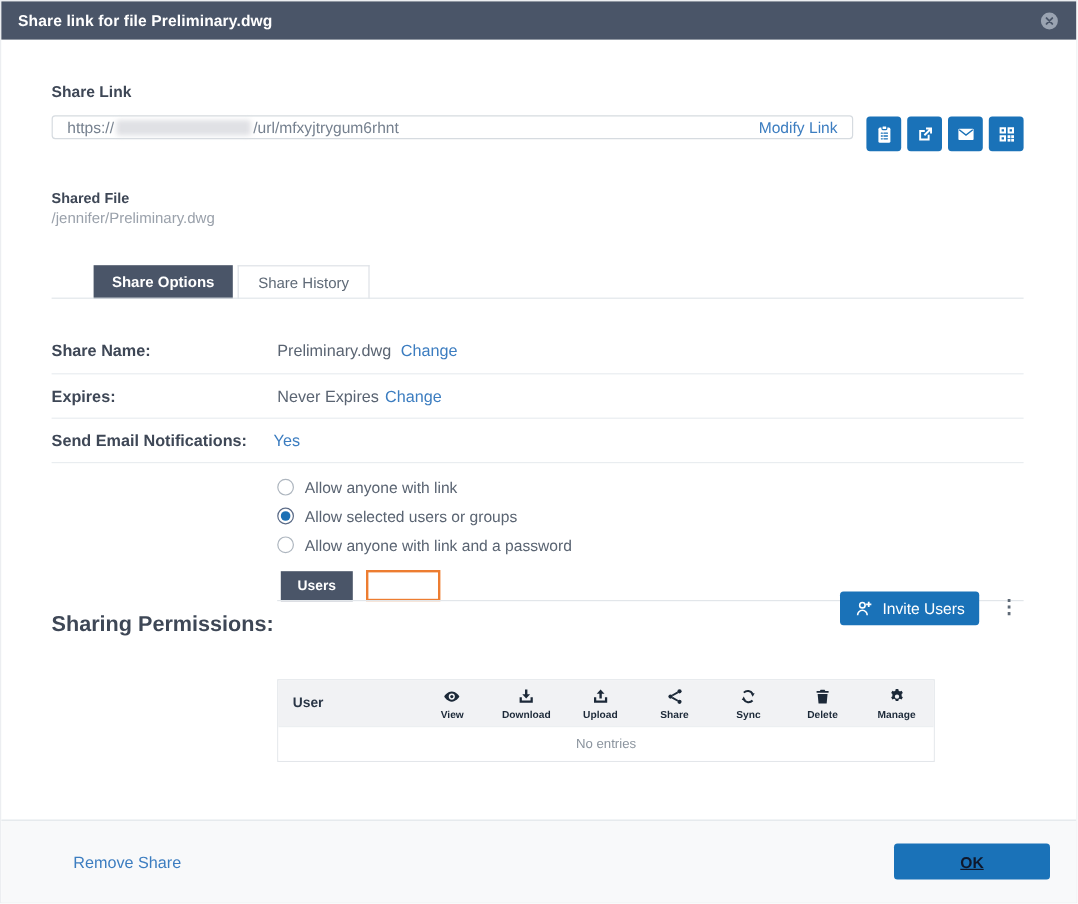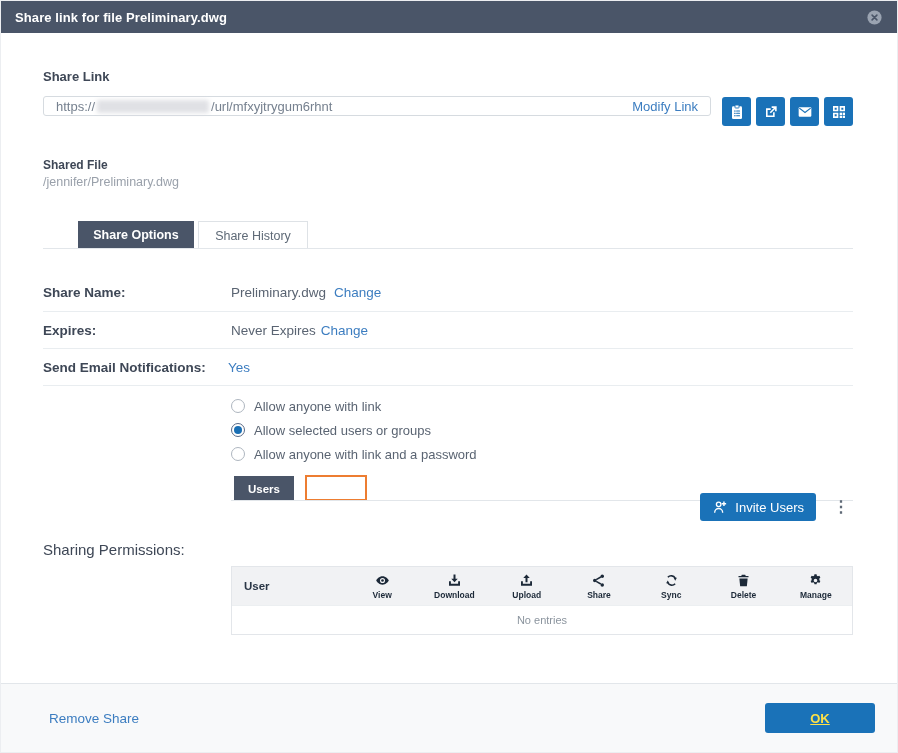--- a/index.html
+++ b/index.html
@@ -50,39 +50,39 @@
   .radio-sel { border-color:#5a6a86; display:flex; align-items:center; justify-content:center; }
   .radio-sel::after { content:""; width:8px; height:8px; border-radius:50%; background:#1a6fb4; }
 
   
   .sel-tabs { position:absolute; left:233px; top:474px; display:flex; align-items:flex-end; }
   .users-tab { width:60px; height:25px; background:#4a5568; color:#fff; font-size:11.5px; font-weight:bold; display:flex; align-items:center; justify-content:center; cursor:pointer; }
   .hl-tab { margin-left:11px; width:62px; height:26px; background:#fff; border:2px solid #ed7d31; cursor:pointer; }
   .sel-underline { position:absolute; left:230px; top:499px; width:622px; height:1px; background:#e2e6ea; }
 
   
-  .perm-label { position:absolute; left:42px; top:509px; font-size:15px; font-weight:normal; color:#3e4756;margin-top:31px; }
+  .perm-label { position:absolute; left:42px; top:509px; font-size:18px; font-weight:bold; color:#3e4756; }
   .invite-row { position:absolute; left:230px; top:492px; width:622px; display:flex; justify-content:flex-end; align-items:center; gap:13px; }
   .invite-btn { height:28px; padding:0 12px; background:#1a72b8; border:0; border-radius:3px; color:#fff; font-size:13px; font-family:inherit; display:flex; align-items:center; gap:7px; cursor:pointer; }
   .invite-btn svg { width:16px; height:16px; }
   .kebab { color:#5f6a77; font-size:16px; font-weight:bold; line-height:1; cursor:pointer; padding:2px 4px; }
 
   
-  .perm-table { position:absolute; left:230px; top:565px; width:622px; border:1px solid #e3e6ea; background:#fff; }
+  .perm-table { position:absolute; left:230px; top:565px; width:548px; border:1px solid #e3e6ea; background:#fff; }
   .thead { display:flex; background:#f1f2f4; height:38px; }
   .th-user { width:114px; display:flex; align-items:center; padding-left:12px; font-size:11.5px; font-weight:bold; color:#2a3646; }
   .th-col { flex:1; display:flex; flex-direction:column; align-items:center; justify-content:center; gap:2px; color:#1c2938; }
   .th-col svg { width:15px; height:15px; }
   .th-lbl { font-size:8.5px; font-weight:bold; }
   .tbody-row { height:29px; display:flex; align-items:center; justify-content:center; font-size:11px; color:#8b949e; border-top:1px solid #eceff1; background:#fff; }
 
   
   .ftr { position:absolute; left:0; bottom:0; width:100%; height:69px; background:#f8f9fa; border-top:1px solid #e2e6ea; display:flex; align-items:center; padding:0 22px; }
-  .remove-share { margin-left:26px; color:#3c7dc0; font-size:13.5px; cursor:pointer; }
-  .ok-btn { margin-left:auto; width:110px; height:30px; background:#1a72b8; border:0; border-radius:3px; color:#fde047; font-size:13px; font-weight:bold; font-family:inherit; display:flex; align-items:center; justify-content:center; cursor:pointer;text-decoration:underline; }
+  .remove-share { margin-left:38px; color:#3c7dc0; font-size:13.5px; cursor:pointer; }
+  .ok-btn { margin-left:auto; width:130px; height:30px; background:#1a72b8; border:0; border-radius:3px; color:#0f172a; font-size:13px; font-weight:bold; font-family:inherit; display:flex; align-items:center; justify-content:center; cursor:pointer;text-decoration:underline; }
 </style>
 </head>
 <body>
 
 <div class="dialog">
 
   <div class="hdr">
     <span class="hdr-title">Share link for file Preliminary.dwg</span>
     <span class="close-btn">
       <span style="display:flex;">

